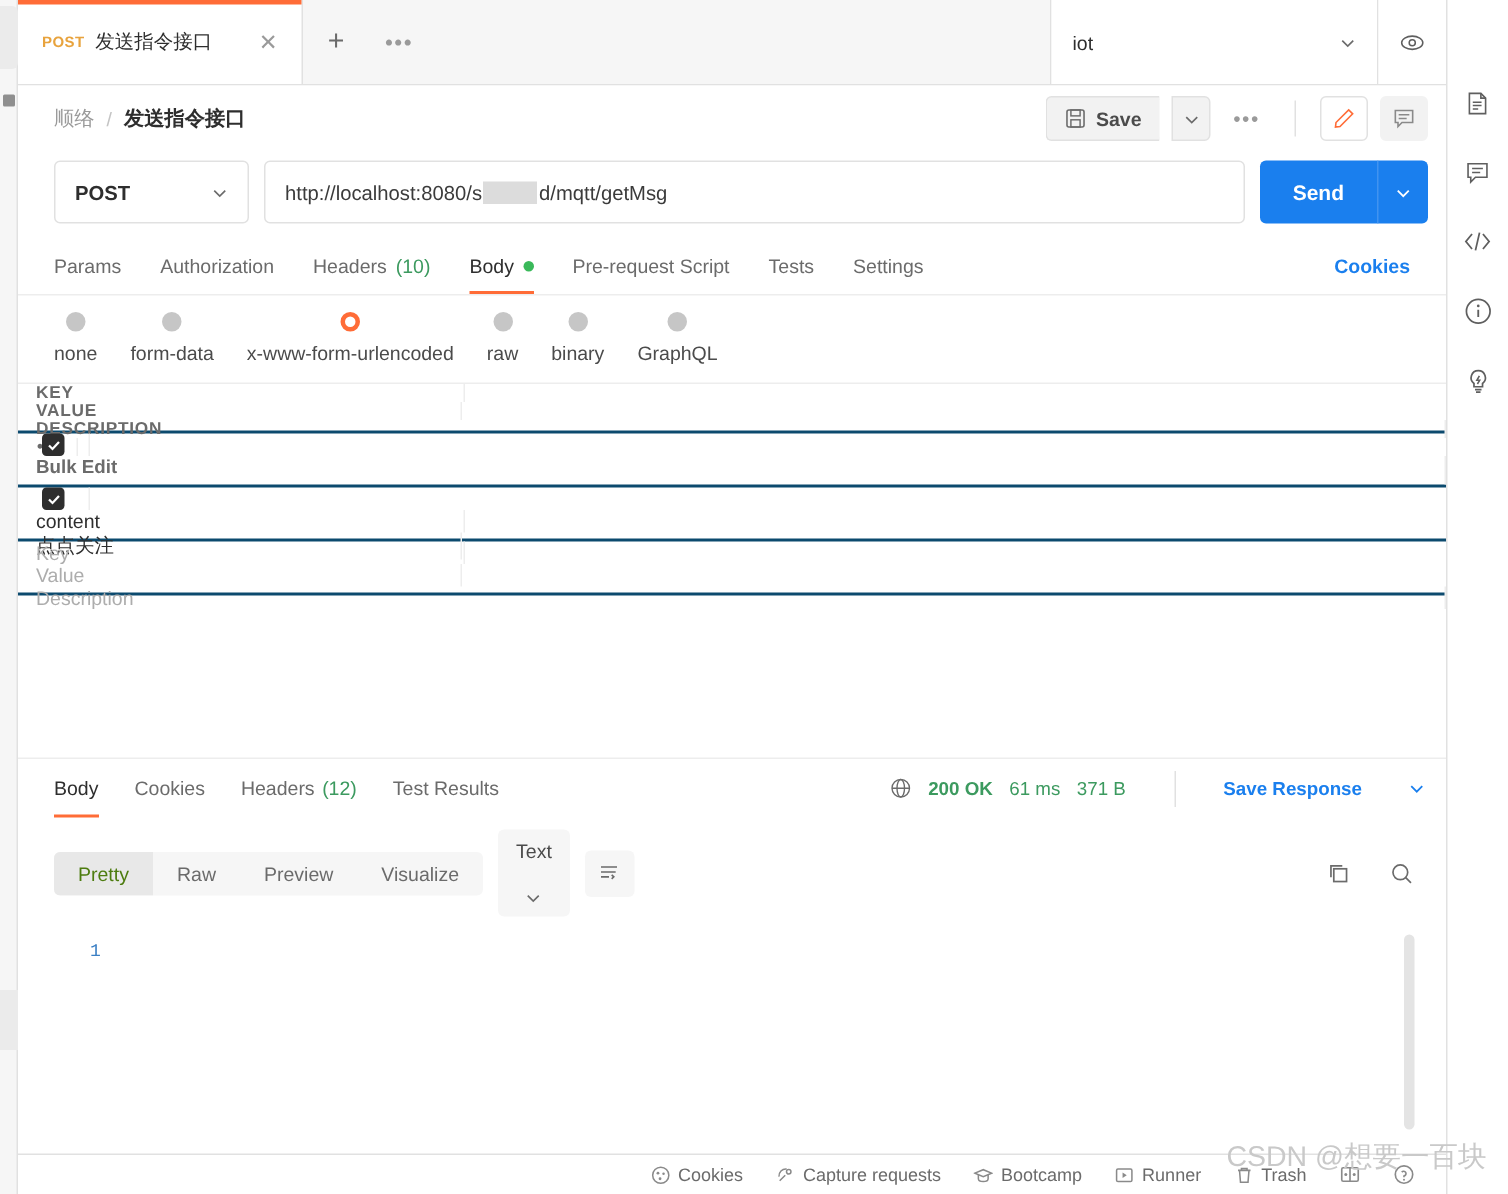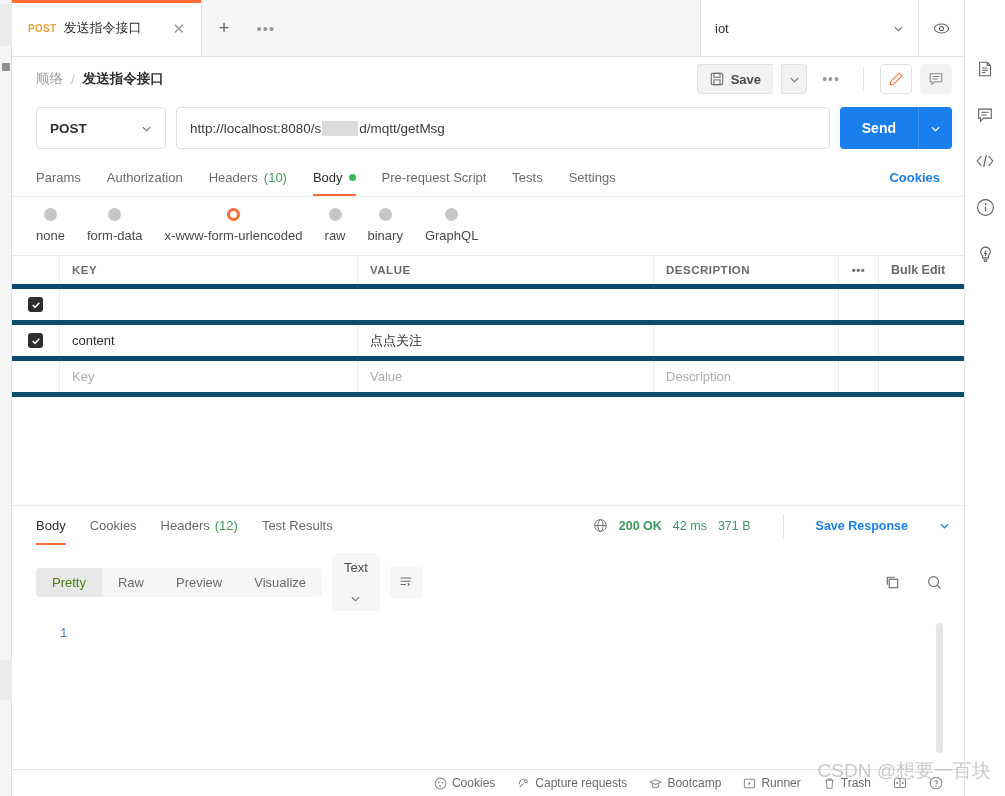--- a/index.html
+++ b/index.html
@@ -170,21 +170,21 @@
   .radio-opt { display: flex; align-items: center; gap: 7px; font-size: 13px;
     color: #4b4b4b; cursor: pointer; flex-direction: column; }
   .radio {
     width: 13px; height: 13px; border-radius: 50%; background: #c6c6c6;
     display: inline-block; position: relative;
   }
   .radio.on { background: #ffffff; border: 3.5px solid #ff6c37; }
 
   
   .kvtable { border-top: 1px solid #ededed; flex: 0 0 auto; }
-  .kvrow { display: flex; height: 36px; border-bottom: 5px solid #0c4a6e; }
+  .kvrow { display: flex; height: 36px; border-bottom: 2px solid #0c4a6e; flex-direction: column; }
   .kvrow.header { height: 33px; }
   .cell { display: flex; align-items: center; padding: 0 12px;
     border-right: 1px solid #ededed; font-size: 13px; }
   .cell.check { width: 48px; justify-content: center; padding: 0;
     border-right: 1px solid #ededed; }
   .cell.key { width: 298px; }
   .cell.value { width: 296px; }
   .cell.desc { flex: 1 1 auto; border-right: 1px solid #ededed; }
   .cell.dots { width: 40px; justify-content: center; color: #7a7a7a;
     letter-spacing: 1px; font-size: 13px; }
@@ -509,21 +509,21 @@
       <div class="resp-spacer"></div>
       <div class="status-group">
         <span>
           <svg width="15" height="15" viewBox="0 0 18 18">
             <circle cx="9" cy="9" r="7" fill="none" stroke="#6b6b6b" stroke-width="1.1"></circle>
             <ellipse cx="9" cy="9" rx="3" ry="7" fill="none" stroke="#6b6b6b" stroke-width="1.1"></ellipse>
             <path d="M2 9 H16" stroke="#6b6b6b" stroke-width="1.1"></path>
           </svg>
         </span>
         <span class="status-ok">200 OK</span>
-        <span class="status-num">42 ms</span>
+        <span class="status-num">61 ms</span>
         <span class="status-unit">371 B</span>
       </div>
       <div class="vdiv"></div>
       <span class="save-resp">Save Response</span>
       <span style="color:#1a7fee;margin-left:7px">
         <svg width="11" height="11" viewBox="0 0 12 12">
             <path d="M2 4.5 L6 8.5 L10 4.5" stroke="#1a7fee" stroke-width="1.3" fill="none"></path>
           </svg>
       </span>
     </div>

